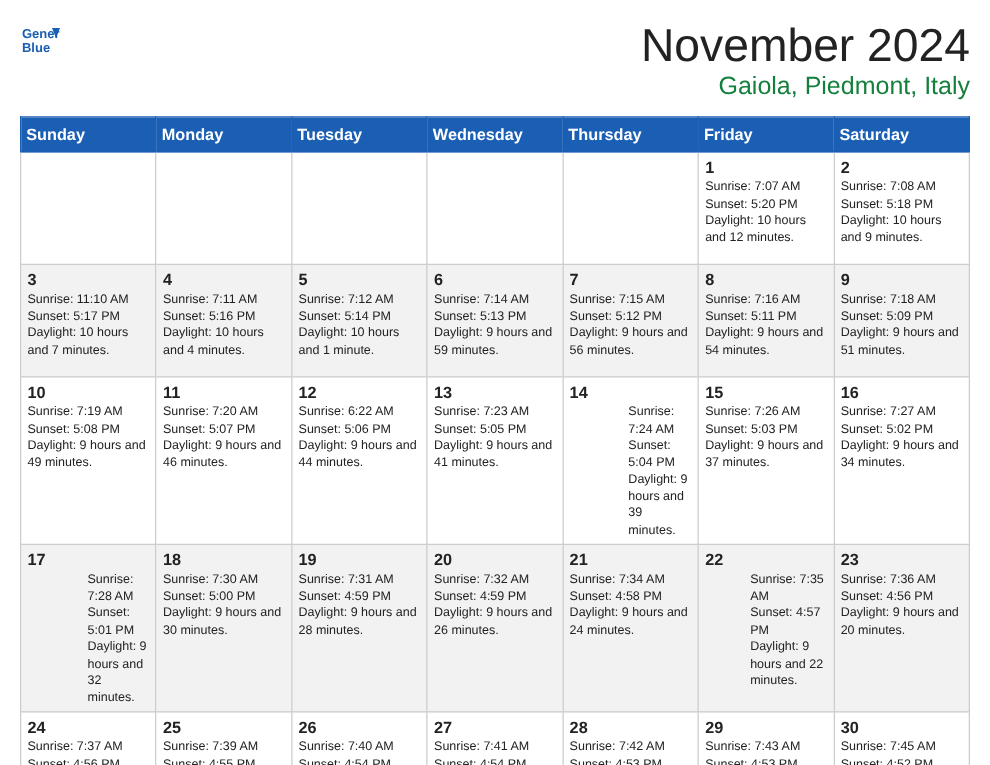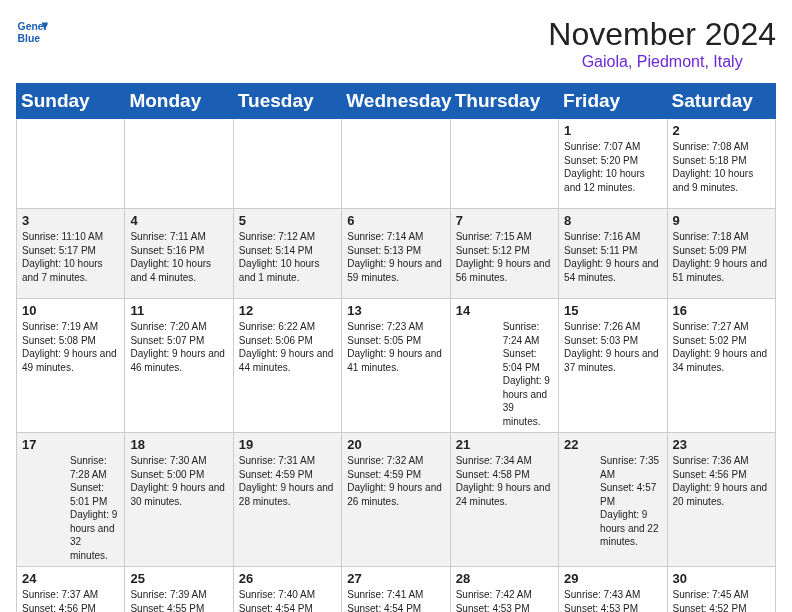--- a/index.html
+++ b/index.html
@@ -22,41 +22,40 @@
       gap: 4px;
     }
     .logo-icon {
       width: 32px;
       height: 32px;
     }
     .title-block {
       text-align: right;
     }
     .month-title {
-      font-size: 32px;
+      font-size: 37px;
       font-weight: normal;
       color: #222;
     }
     .location {
-      font-size: 16px;
-      color: #6d28d9;
-      text-align: center;
+      font-size: 20px;
+      color: #15803d;
     }
     table {
       width: 100%;
       border-collapse: collapse;
       table-layout: fixed;
     }
     thead tr {
       background: #1a5fb4;
       color: #fff;
     }
     thead th {
       padding: 6px 4px;
-      font-size: 19px;
+      font-size: 13px;
       font-weight: bold;
       text-align: left;
       border: 1px solid #1a5fb4;
     }
     tbody tr {
       vertical-align: top;
     }
     tbody td {
       border: 1px solid #ccc;
       padding: 4px 5px;

